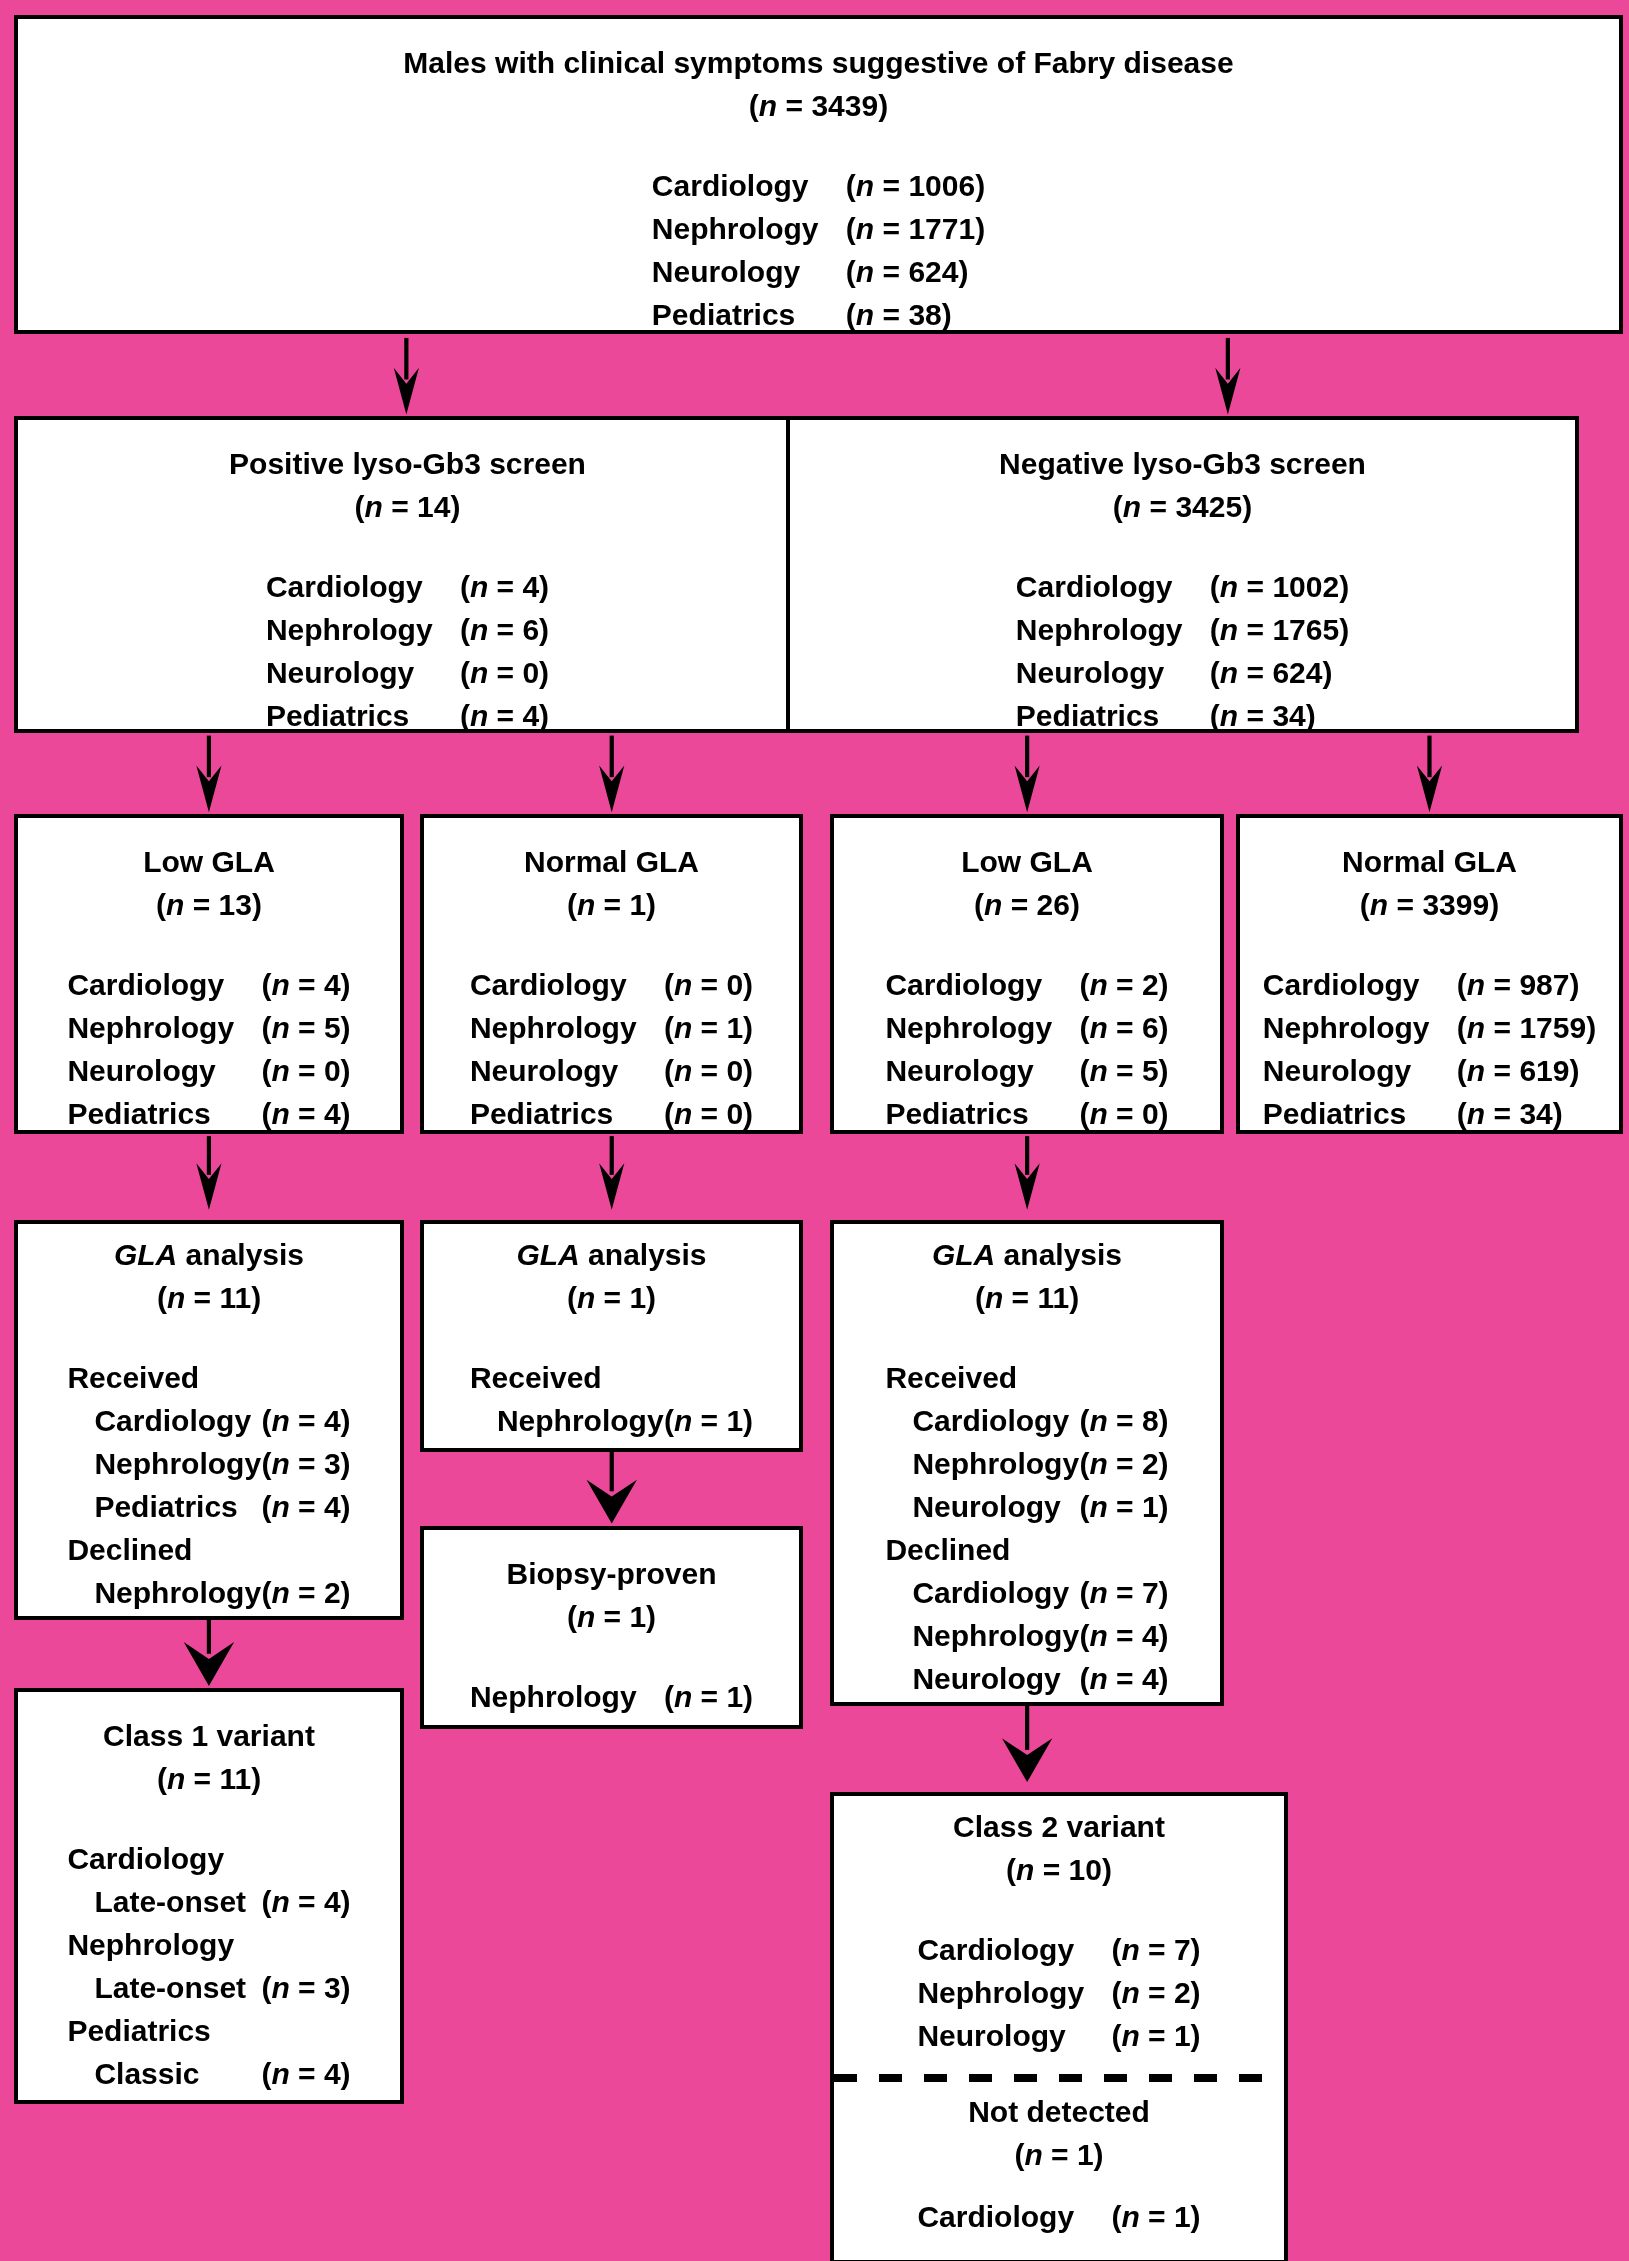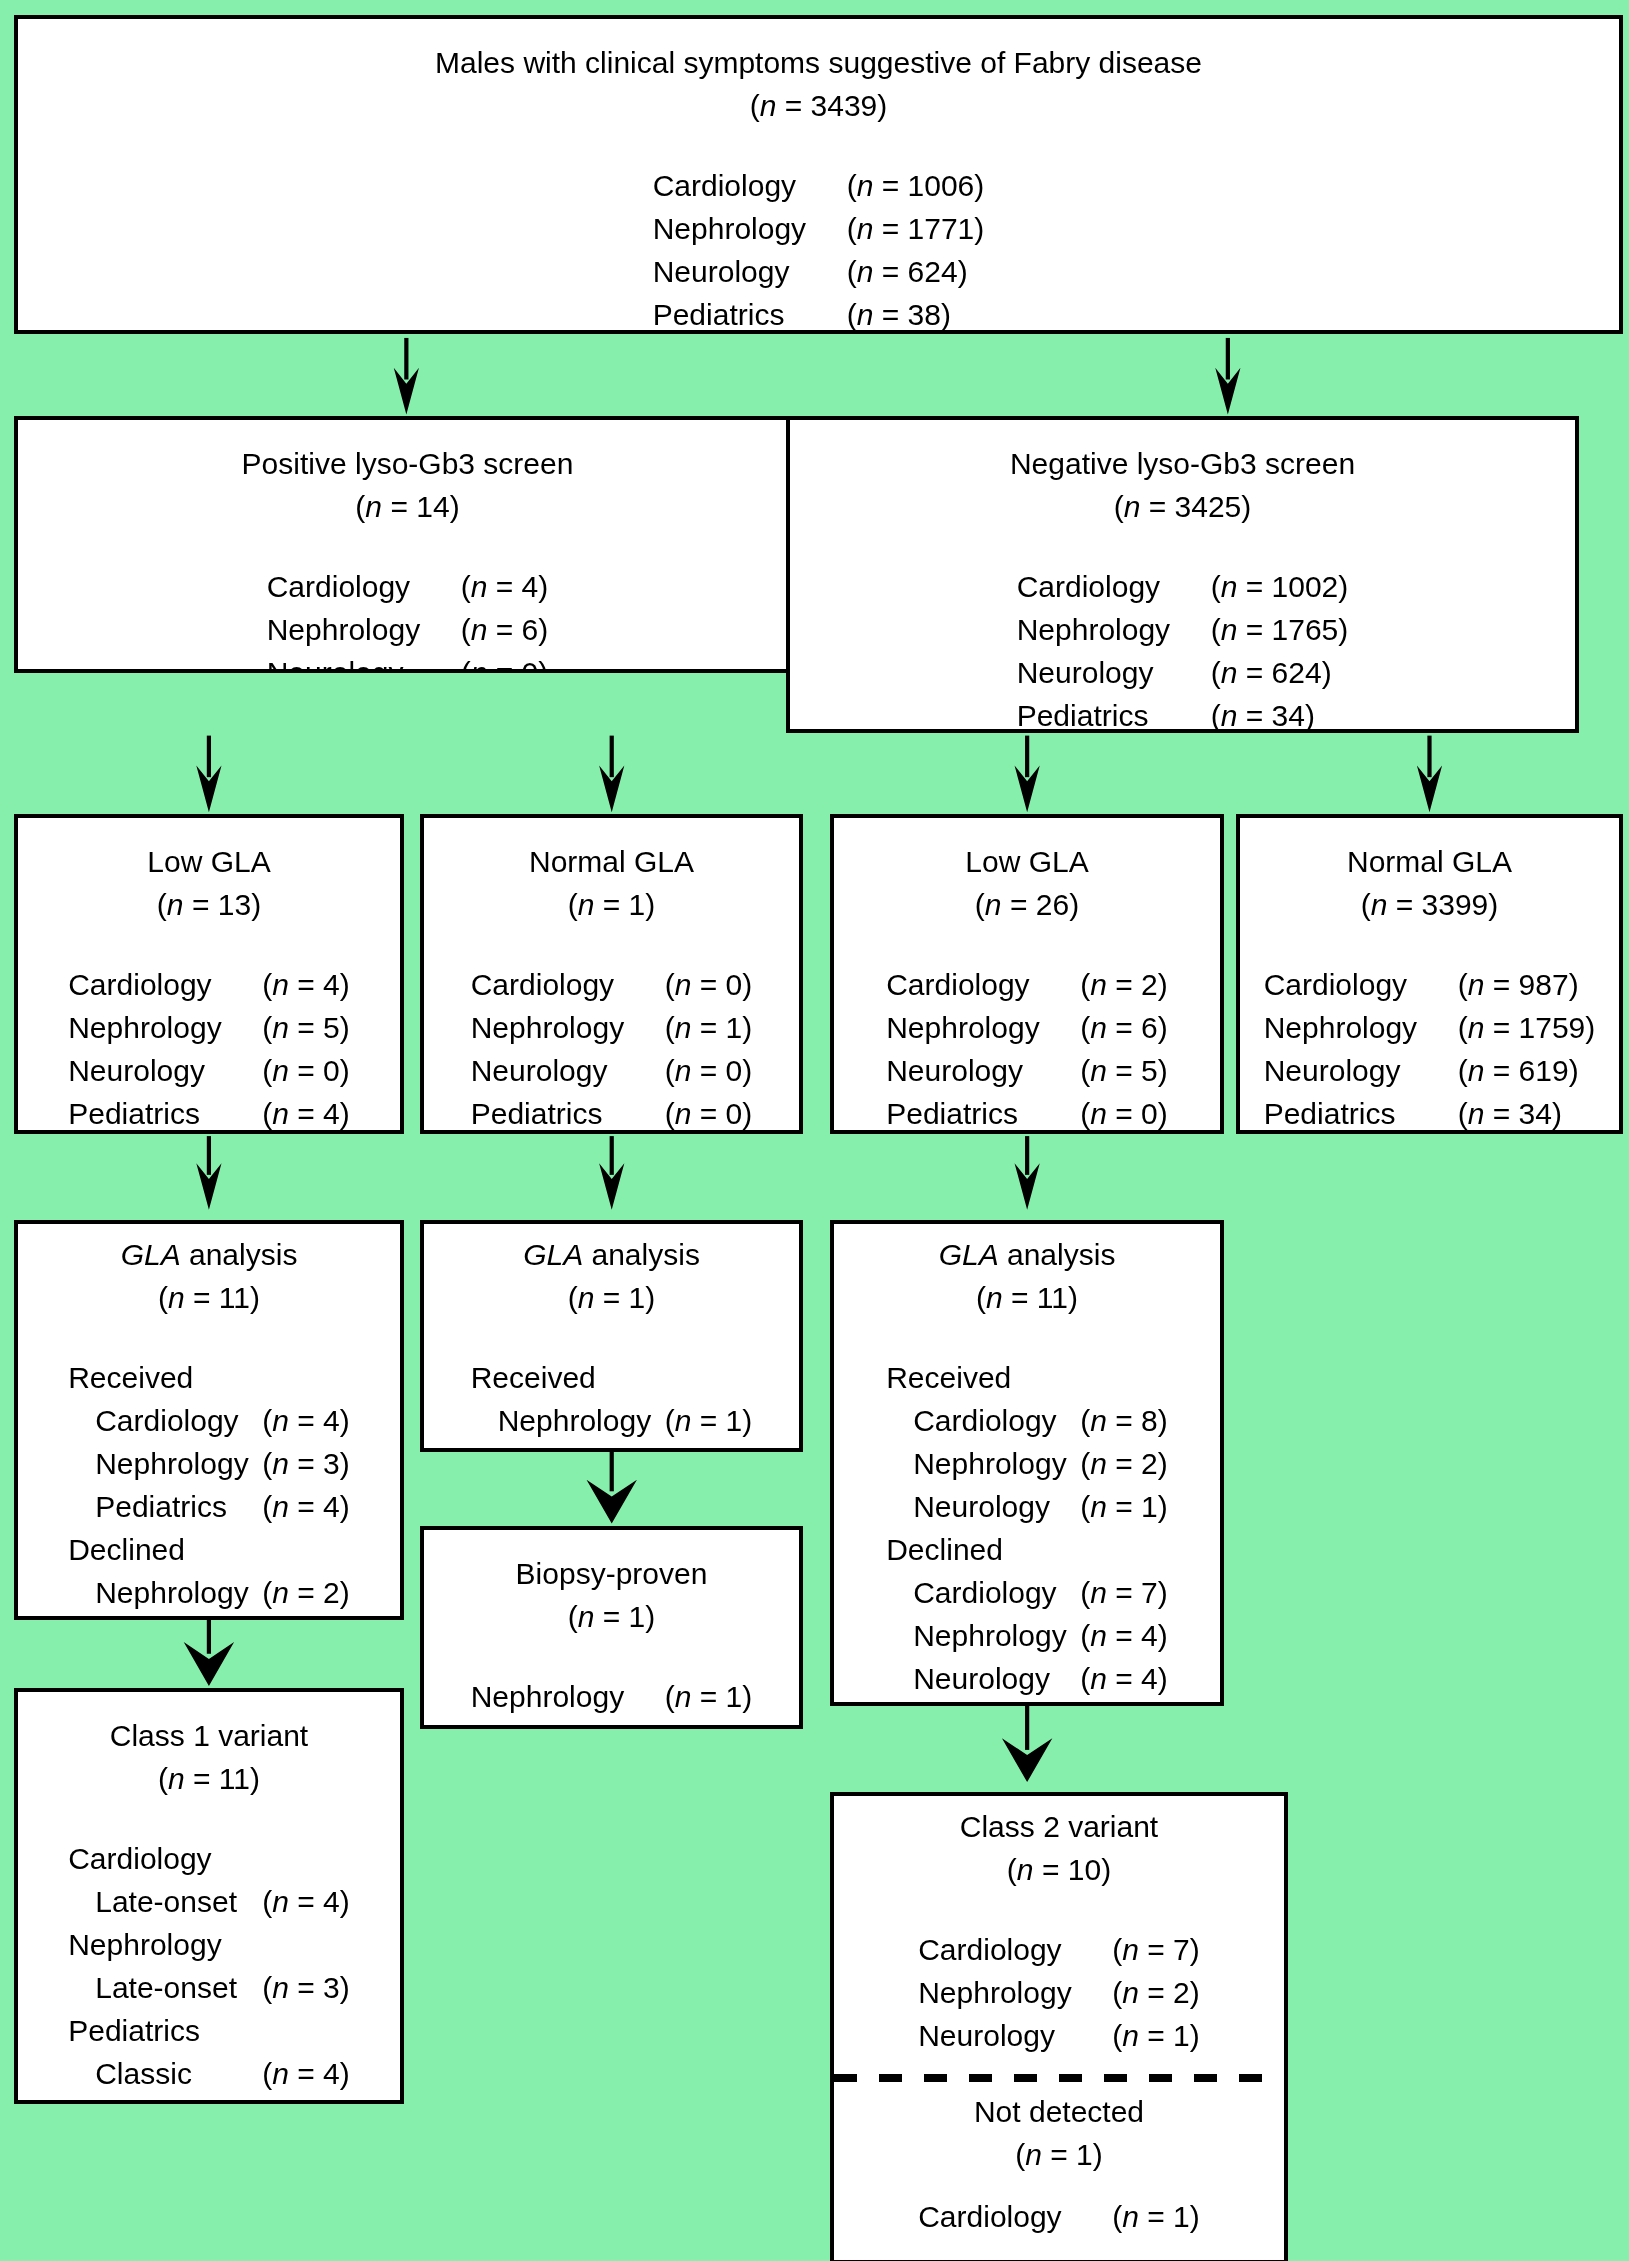--- a/index.html
+++ b/index.html
@@ -1,21 +1,21 @@
 <!DOCTYPE html>
 <html style="font-size:7.5px"><head>
 <meta charset="utf-8">
 <style>
   html,body{margin:0;padding:0;background:#ffffff;}
   .canvas{
     position:relative;
     width:1630px;height:2261px;
-    background:#86efac;
+    background:#ec4899;
     font-family:"Liberation Sans", sans-serif;
-    font-weight:normal;
+    font-weight:bold;
     color:#000000;
     overflow:hidden;
   }
   svg.arrows{position:absolute;left:0;top:0;z-index:1;}
   .box{
     position:absolute;
     box-sizing:border-box;
     border:4.7px solid #000;
     background:#fff;
     text-align:center;
@@ -37,21 +37,21 @@
   .row .lbl.solo{width:auto;}
   .cnt{white-space:nowrap;flex:0 0 auto;}
   .cnt i, .t i{font-style:italic;}
   .divider{
     height:7.5px;
     margin:17px 0 8.4px 0;
     background:repeating-linear-gradient(90deg,#000 0 23px,transparent 23px 45px);
   }
   
   #b-symptoms      {left:14px;  top:15px;   width:1609px; height:319px;}
-  #b-positive      {left:14px;  top:416px;  width:787px; height:257px;}
+  #b-positive      {left:14px;  top:416px;  width:787px; height:317px;}
   #b-negative      {left:786px;top:416px;  width:793px; height:317px;}
   #b-lowgla-pos    {left:14px;  top:814px; width:390px;  height:320px;}
   #b-normgla-pos   {left:420px; top:814px; width:383px;  height:320px;}
   #b-lowgla-neg    {left:830px;top:814px; width:394px;  height:320px;}
   #b-normgla-neg   {left:1236px;top:814px; width:387px;  height:320px;}
   #b-gla-left      {left:14px;  top:1212px; width:390px;  height:400px;}
   #b-gla-mid       {left:420px; top:1212px; width:383px;  height:232px;}
   #b-gla-right     {left:830px;top:1212px; width:394px;  height:486px;}
   #b-class1        {left:14px;  top:1688px; width:390px;  height:416px;}
   #b-biopsy        {left:420px; top:1526px; width:383px;  height:203px;}

